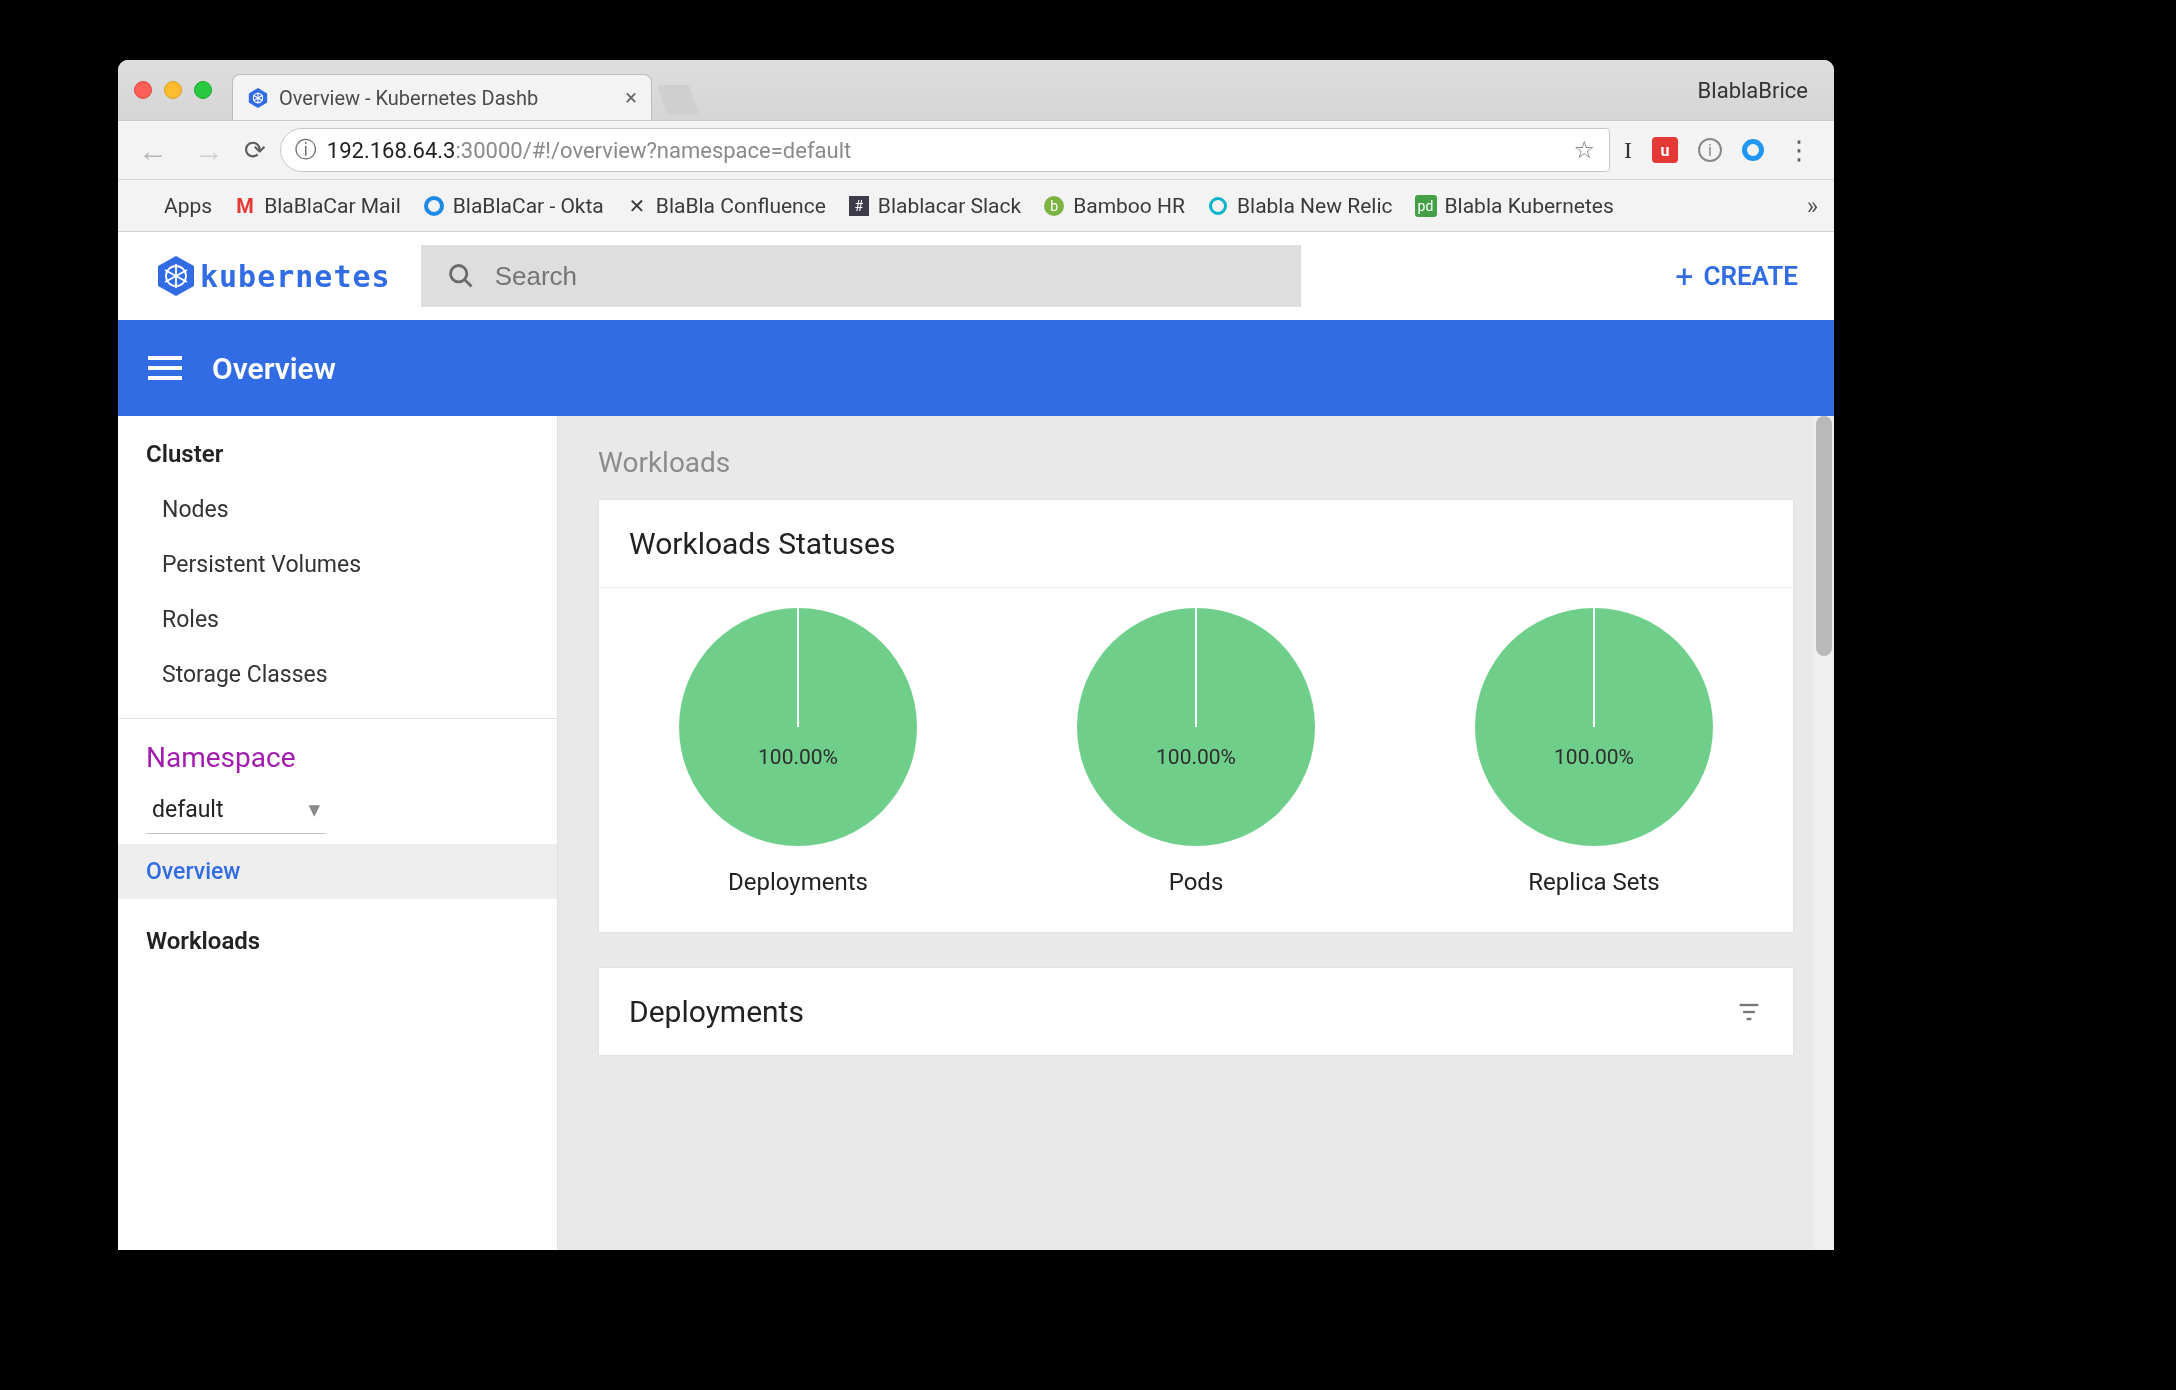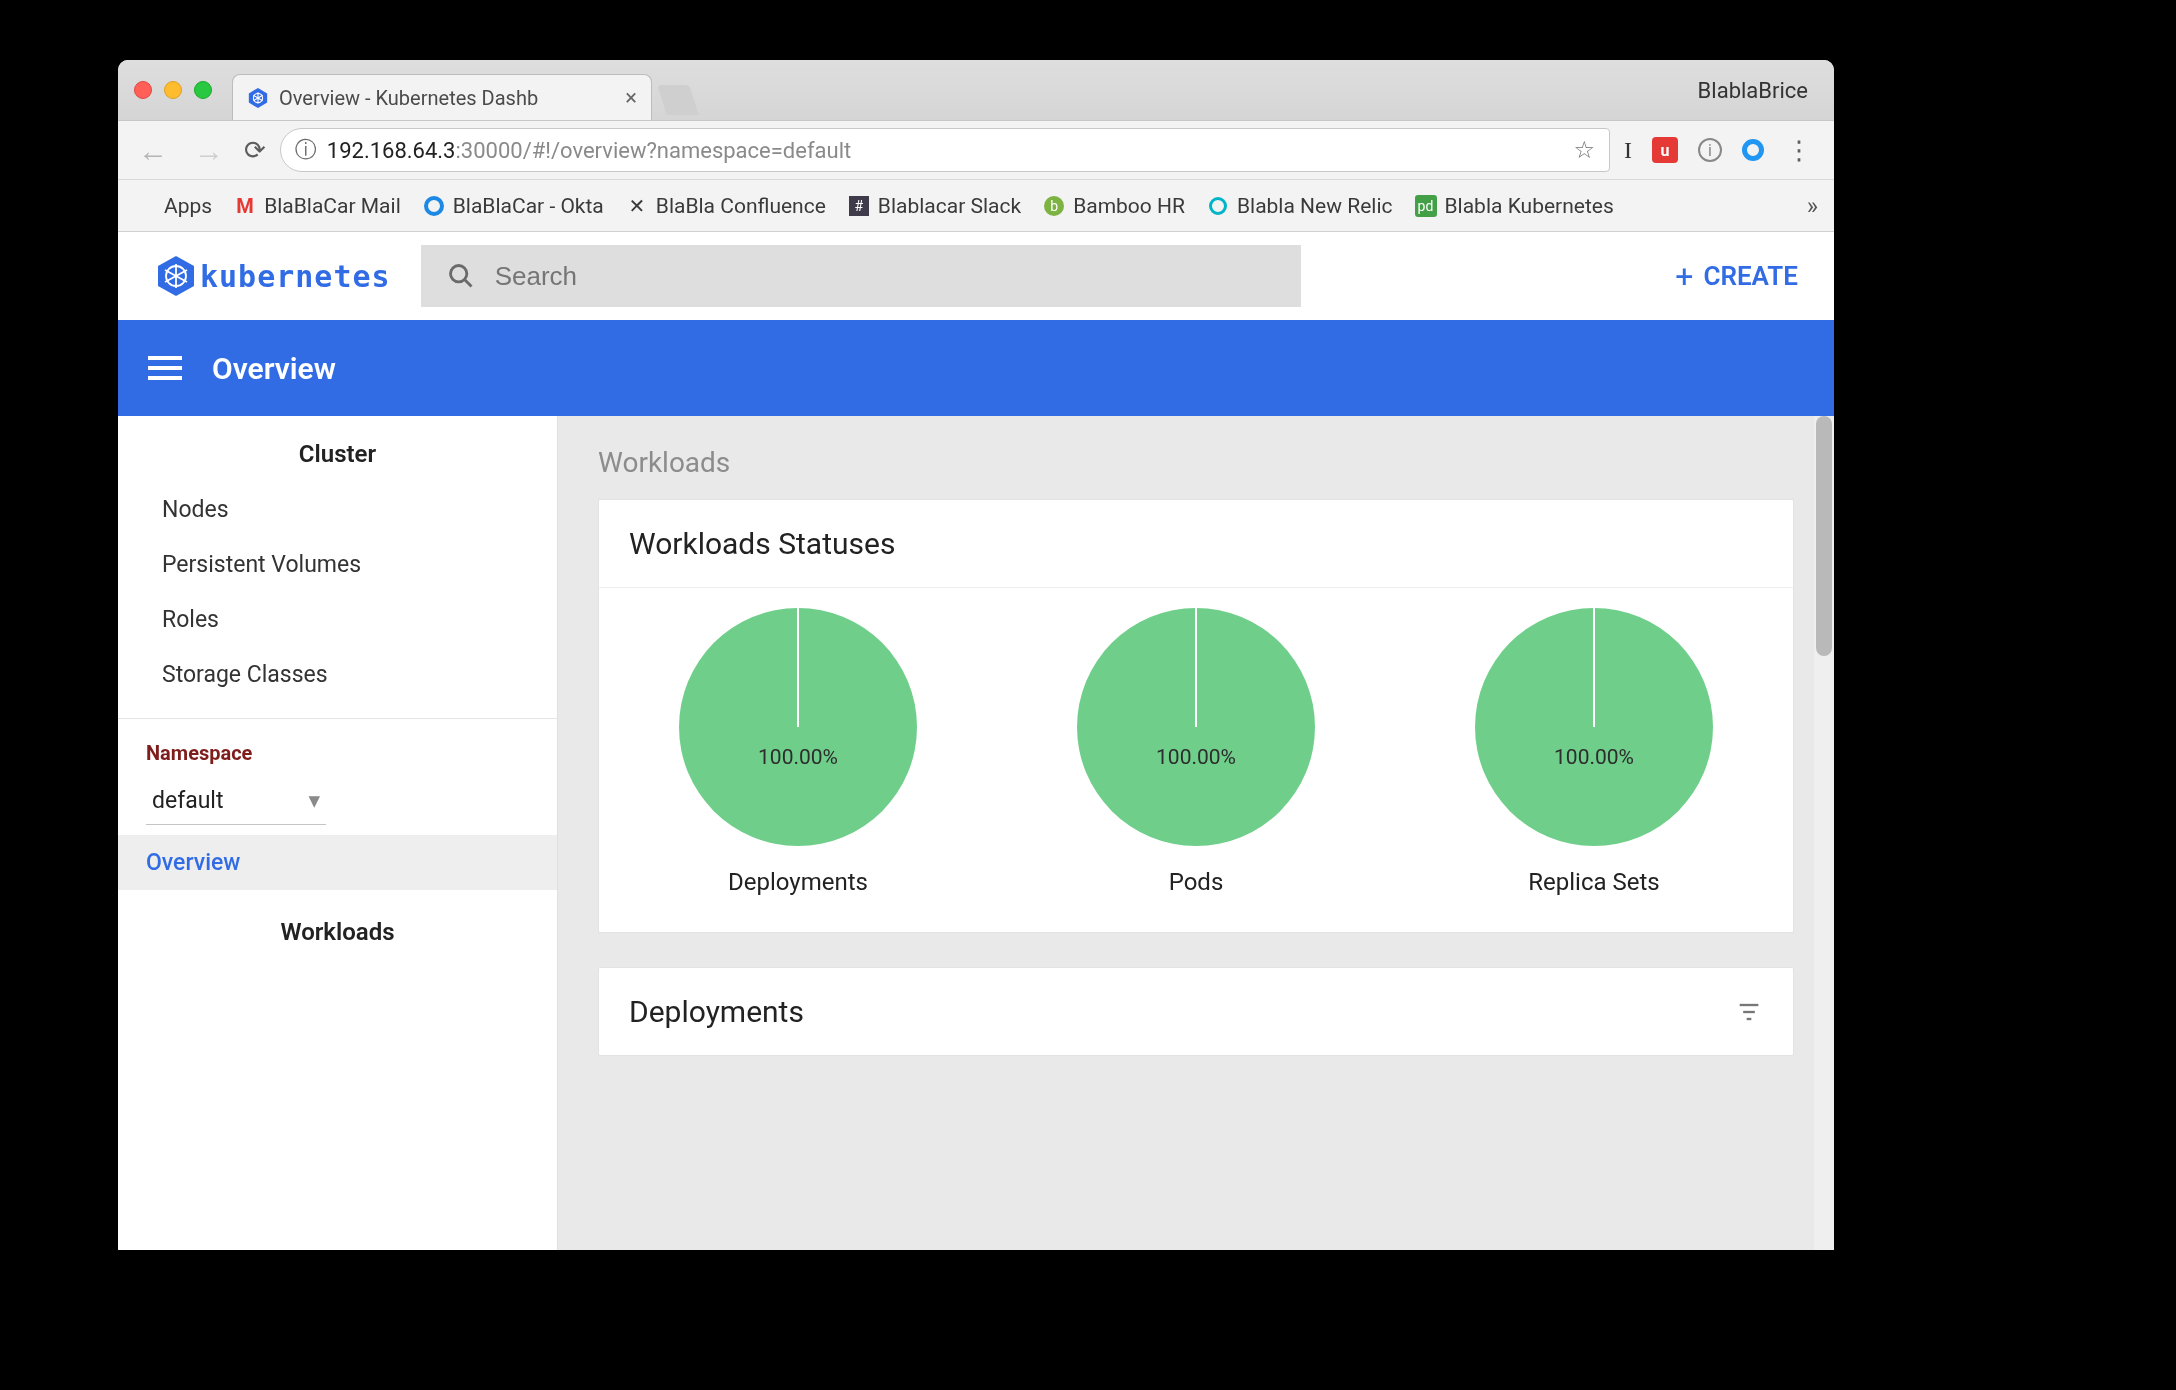--- a/index.html
+++ b/index.html
@@ -62,25 +62,25 @@
   .create-btn { margin-left: auto; color: #326ce5; font-size: 26px; font-weight: 600; display: flex; align-items: center; gap: 10px; }
   .create-plus { font-size: 32px; font-weight: 400; }
 
   .bluebar { height: 96px; background: #326ce5; display: flex; align-items: center; padding: 0 30px; gap: 30px; color: #fff; }
   .hamburger { width: 34px; }
   .hamburger div { height: 4px; background: #fff; margin: 6px 0; }
   .page-title { font-size: 30px; font-weight: 600; }
 
   .body { flex: 1; display: flex; overflow: hidden; position: relative; }
   .sidebar { width: 440px; background: #fff; border-right: 1px solid #e0e0e0; overflow-y: auto; }
-  .side-section-title { padding: 24px 28px 14px; font-size: 24px; color: #222; font-weight: 600; text-align: center; }
+  .side-section-title { padding: 24px 28px 14px; font-size: 24px; color: #222; font-weight: 600; }
   .side-item { padding: 14px 44px; font-size: 23px; color: #333; }
   .side-item.active { background: #eeeeee; color: #326ce5; font-weight: 500; padding-left: 28px; }
   .side-divider { height: 1px; background: #e4e4e4; margin: 16px 0 0; }
-  .ns-label { padding: 22px 28px 6px; color: #7f1d1d; font-size: 20px; font-weight: bold; }
+  .ns-label { padding: 22px 28px 6px; color: #a21caf; font-size: 28px; }
   .ns-select { margin: 6px 28px 10px; border-bottom: 1px solid #c5c5c5; display: flex; align-items: center; padding: 10px 6px; gap: 28px; font-size: 23px; color: #222; width: 180px; }
   .ns-select .caret { margin-left: auto; color: #8a8a8a; }
 
   .main { flex: 1; overflow-y: auto; padding: 30px 40px; position: relative; }
   .scroll-track { position: absolute; right: 0; top: 0; width: 20px; height: 100%; background: #efefef; }
   .scroll-thumb { position: absolute; right: 2px; top: 0; width: 16px; height: 240px; background: #b9b9b9; border-radius: 8px; }
   .sec-label { font-size: 28px; color: #8c8c8c; margin-bottom: 20px; }
   .card { background: #fff; border: 1px solid #e3e3e3; border-radius: 2px; margin-bottom: 34px; }
   .card-title { font-size: 30px; color: #222; padding: 26px 30px; }
   .card-divider { height: 1px; background: #eee; }

